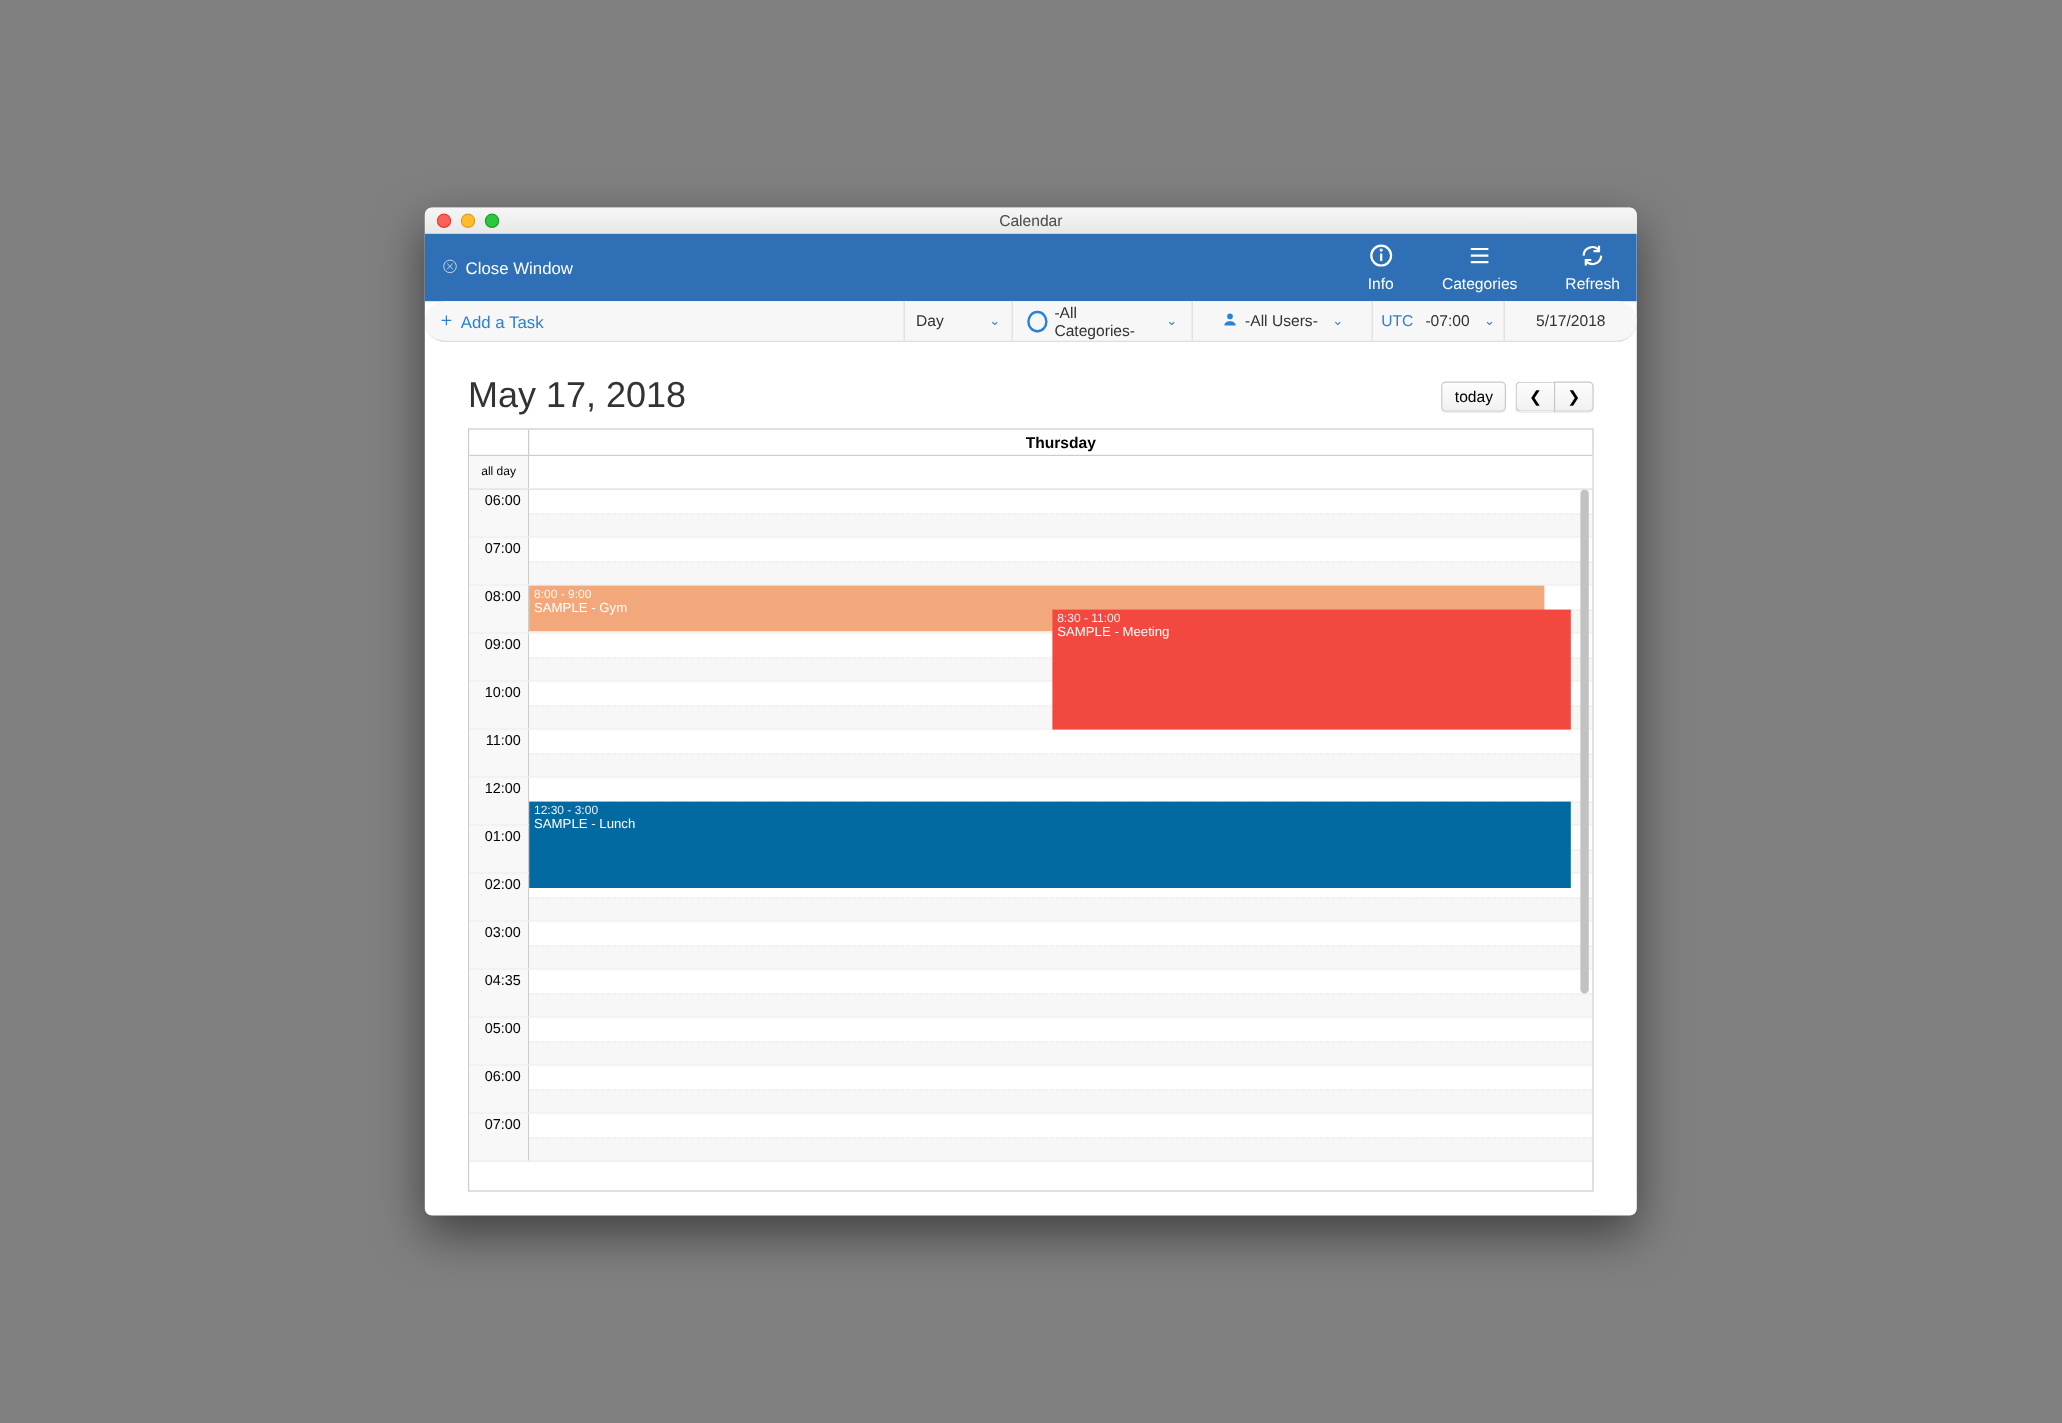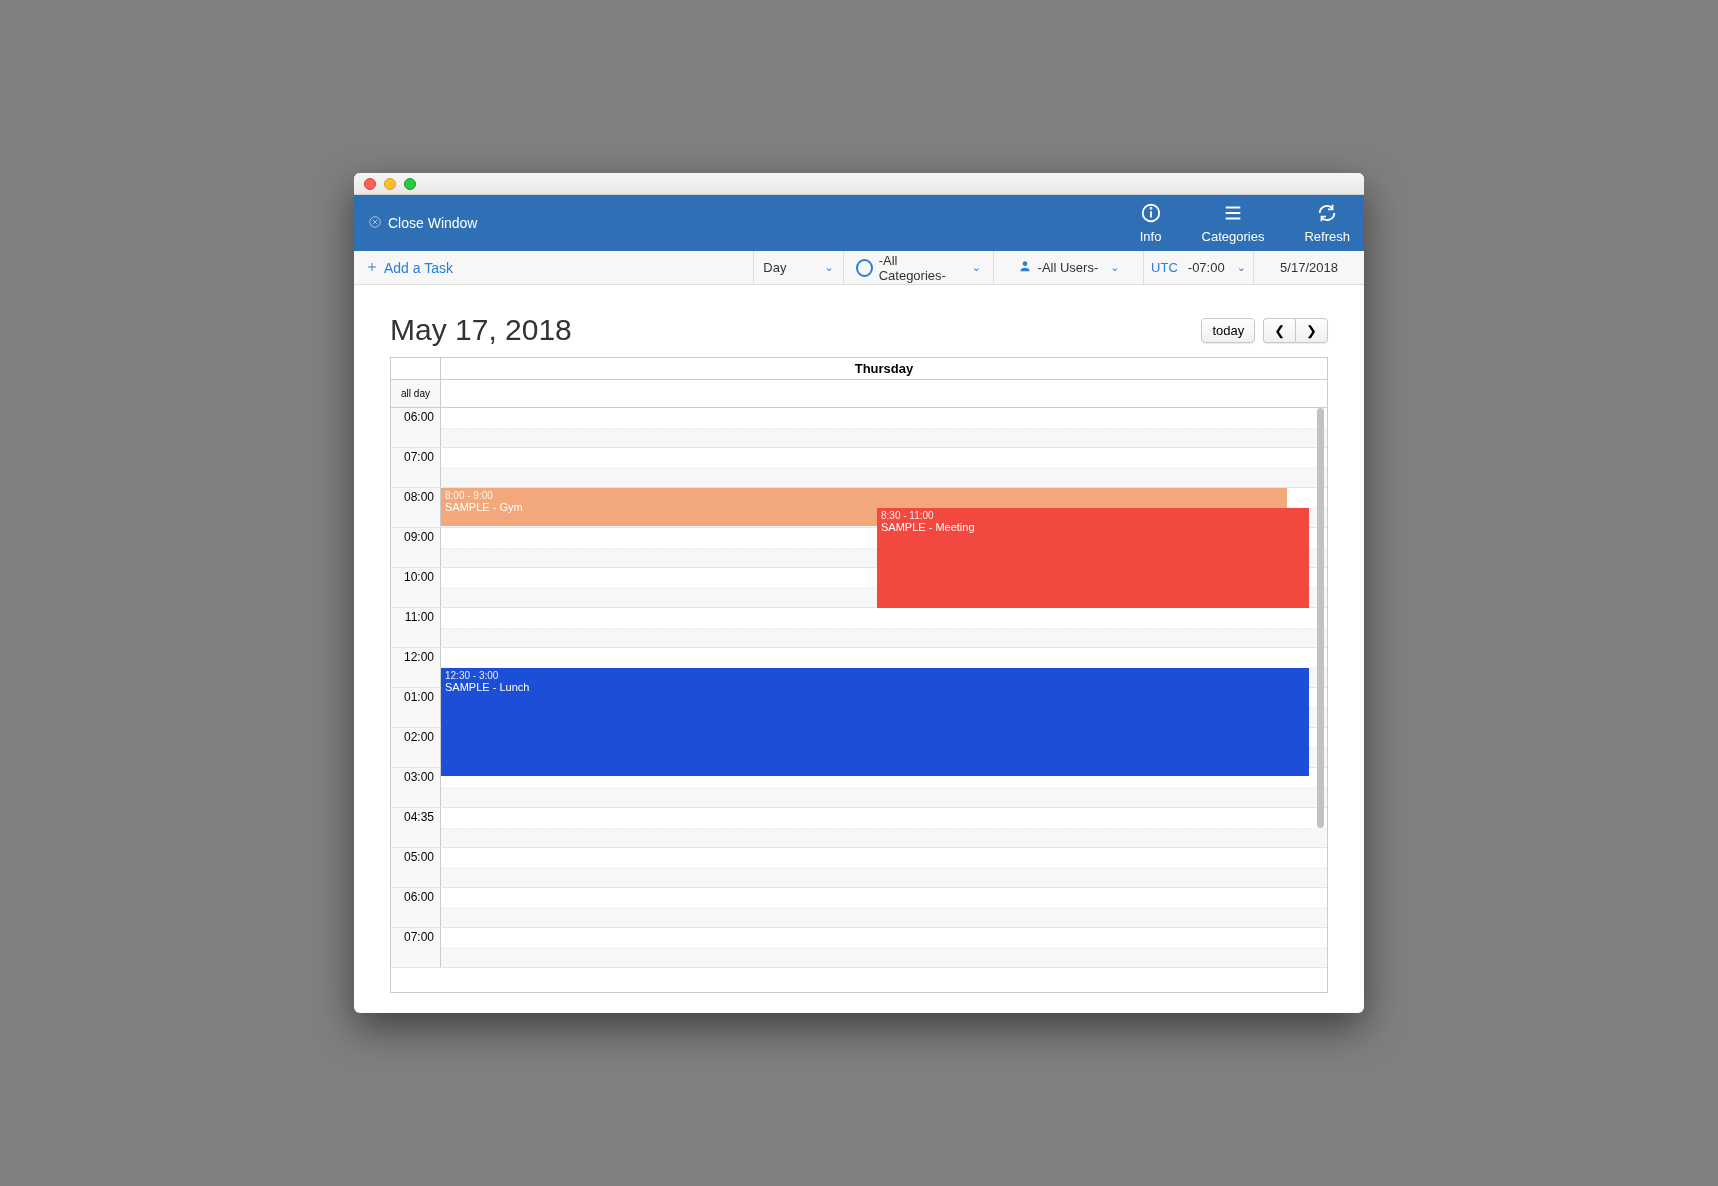--- a/index.html
+++ b/index.html
@@ -59,20 +59,21 @@
   .toolbar-actions { display:flex; gap:40px; align-items:flex-start; }
   .toolbar-btn { display:flex; flex-direction:column; align-items:center; gap:2px; cursor:pointer; font-size:13px; }
   .toolbar-btn svg { width:22px; height:22px; stroke:#fff; fill:none; stroke-width:2; }
   
   .filter-bar {
     height:34px;
     background:#f7f7f8;
     border-bottom:1px solid #ddd;
     display:flex;
     align-items:stretch;
+    border-radius:17px;
   }
   .filter-left {
     flex:1; display:flex; align-items:center; padding-left:12px;
     color:#2a7fd6; font-size:14px; gap:6px; cursor:pointer;
   }
   .filter-left svg { width:12px; height:12px; stroke:#2a7fd6; stroke-width:2; }
   .filter-cell {
     border-left:1px solid #ddd;
     display:flex; align-items:center; justify-content:center;
     padding:0 12px; gap:6px; font-size:13px; color:#333;
@@ -166,20 +167,21 @@
 <body>
 
 <div class="window">
 
   <div class="titlebar">
     <div class="traffic-lights">
       <div class="tl red"></div>
       <div class="tl yellow"></div>
       <div class="tl green"></div>
     </div>
+    <div class="titlebar-title">Calendar</div>
   </div>
 
   <div class="blue-toolbar">
     <div class="close-window">
       <span>
         <svg viewBox="0 0 24 24" fill="none">
             <circle cx="12" cy="12" r="9"></circle>
             <path d="M8 8l8 8M16 8l-8 8"></path>
           </svg>
       </span>
@@ -367,21 +369,21 @@
           </div>
         <div class="events-layer" id="events-layer">
             <div class="event" style="background: rgb(242, 168, 122); top: 80px; height: 38px; left: 0%; width: 97%;">
               <div class="time">8:00 - 9:00</div>
               <div class="title">SAMPLE - Gym</div>
             </div>
             <div class="event" style="background: rgb(242, 72, 63); top: 100px; height: 100px; left: 50%; width: 49.5%;">
               <div class="time">8:30 - 11:00</div>
               <div class="title">SAMPLE - Meeting</div>
             </div>
-            <div class="event" style="background: #1d4ed8; top: 260px; height: 108px; left: 0%; width: 99.5%;">
+            <div class="event" style="background: #0369a1; top: 260px; height: 72px; left: 0%; width: 99.5%;">
               <div class="time">12:30 - 3:00</div>
               <div class="title">SAMPLE - Lunch</div>
             </div>
           </div>
         <div class="scroll-indicator">
           <div class="scroll-thumb" style="top:0;height:420px;"></div>
         </div>
       </div>
     </div>
   </div>

